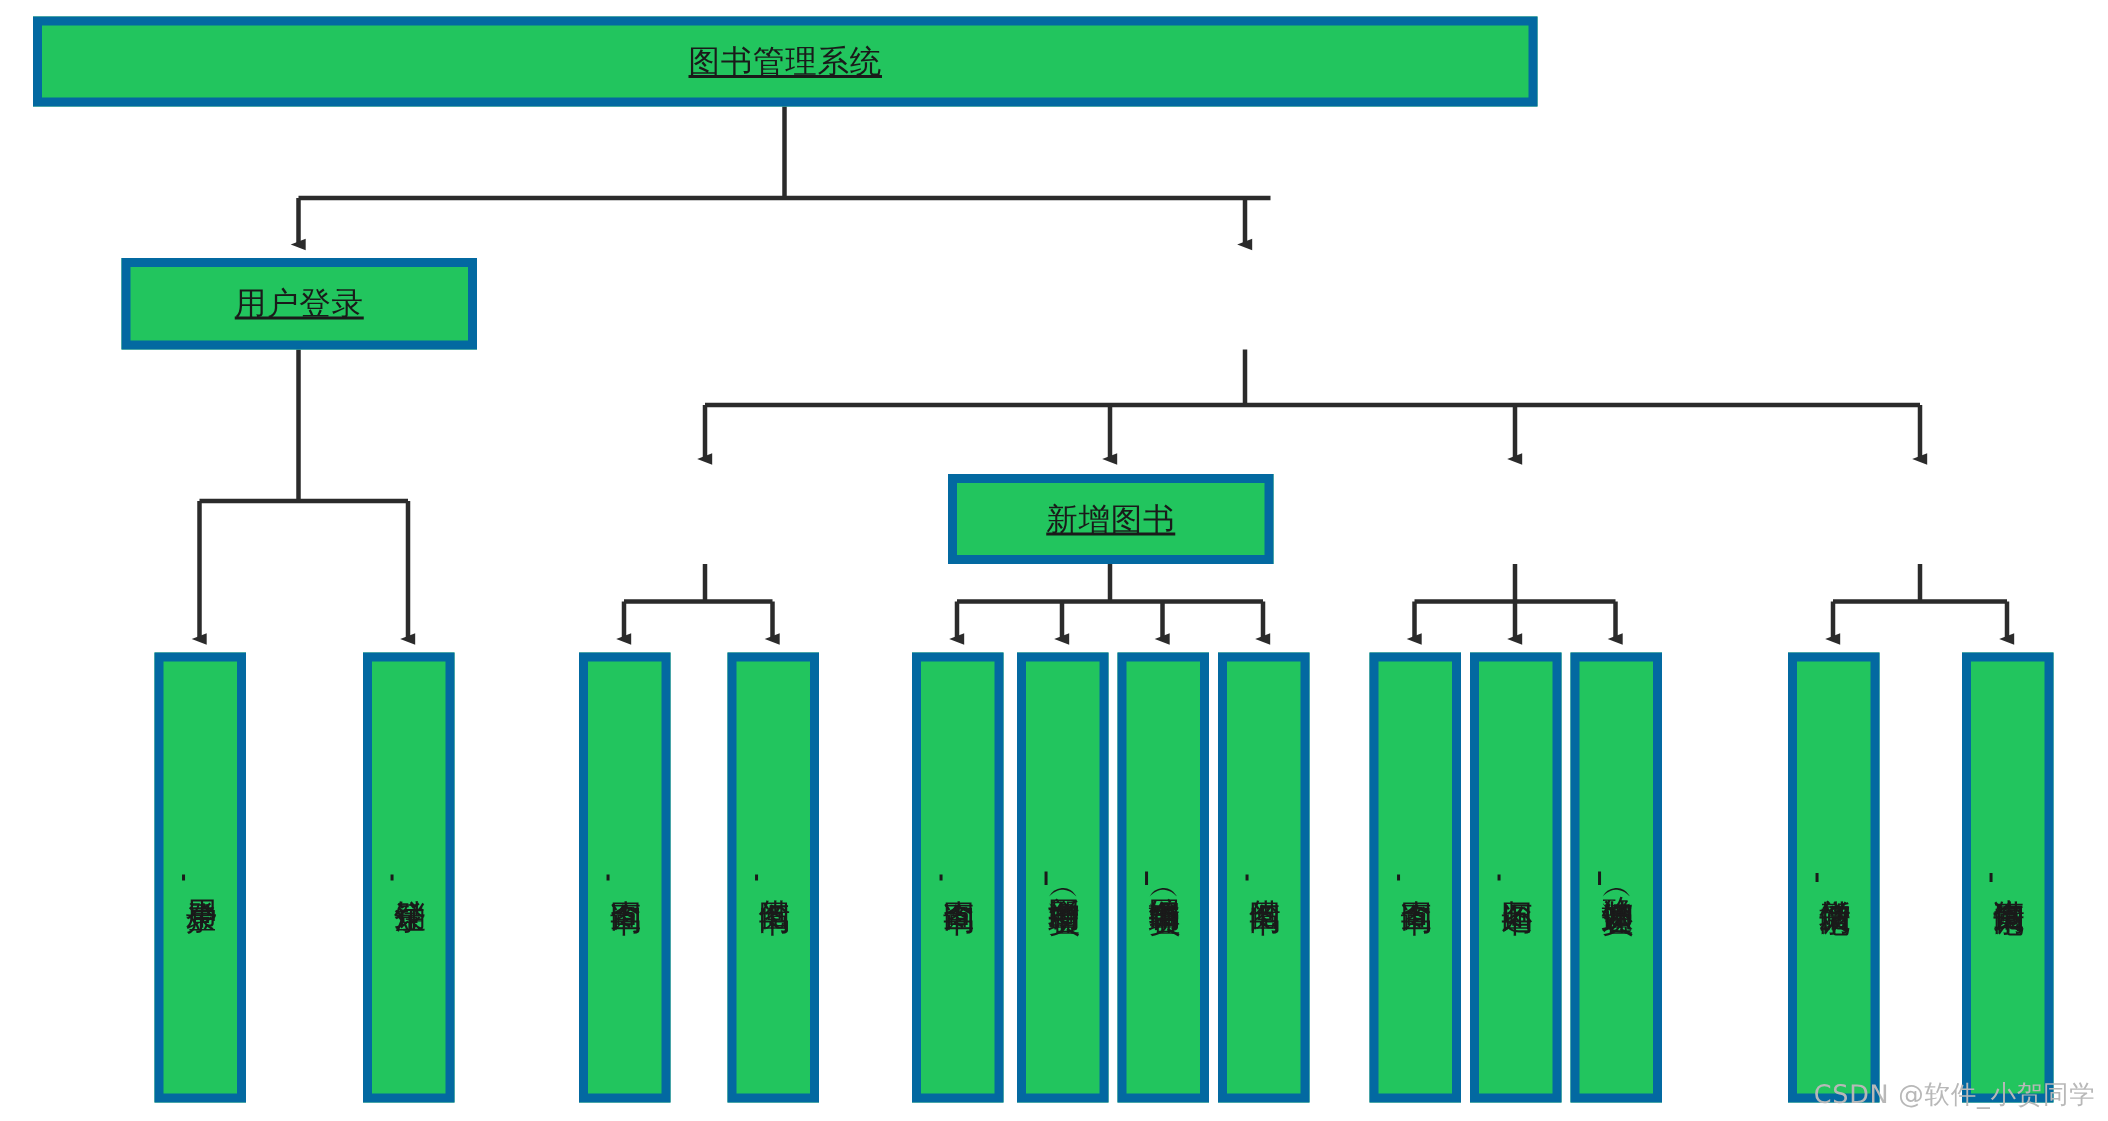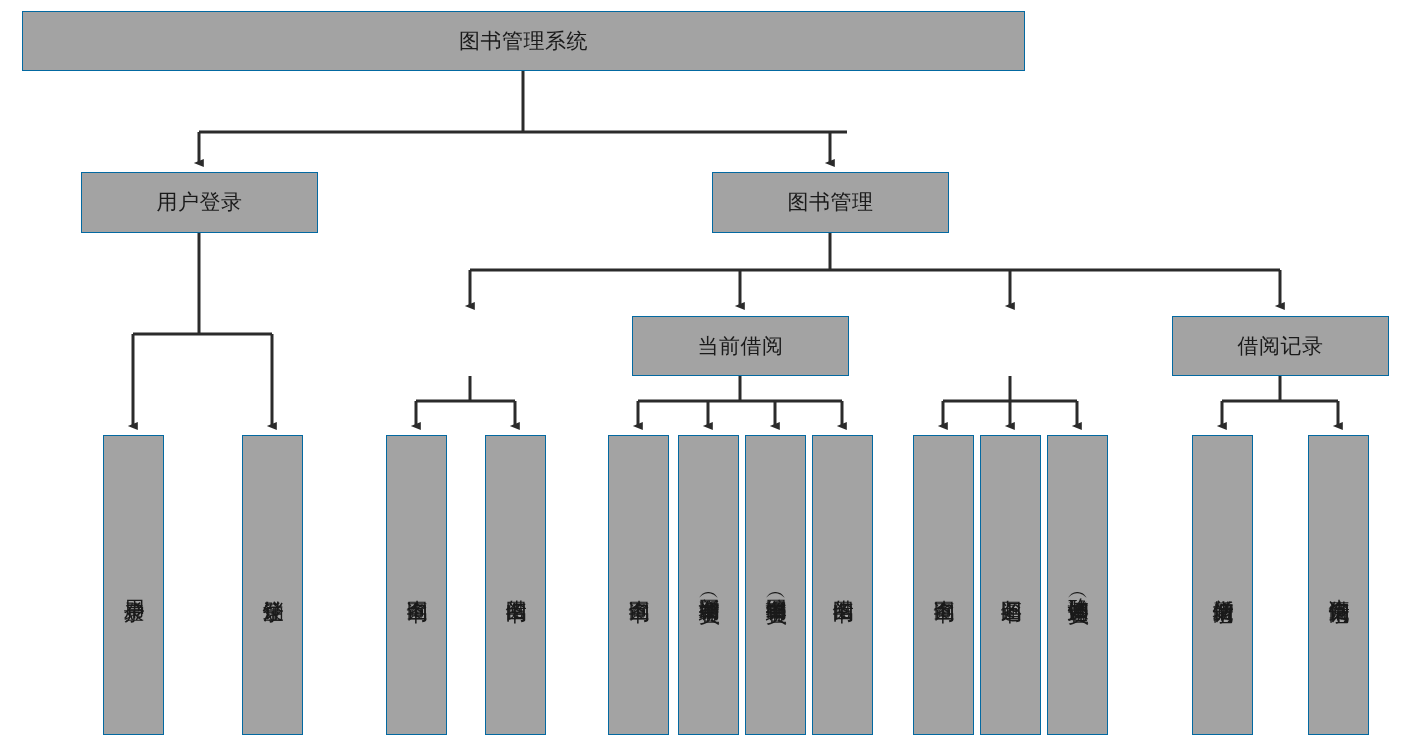--- a/index.html
+++ b/index.html
@@ -22,26 +22,27 @@
     position: absolute;
     left: 0;
     top: 0;
     width: 1405px;
     height: 747px;
     pointer-events: none;
   }
   .node {
     position: absolute;
     box-sizing: border-box;
-    background: #a3a3a3;
-    border: 1px solid #0369a1;
+    background: #22c55e;
+    border: 6px solid #0369a1;
     display: flex;
     align-items: center;
     justify-content: center;
     color: #1a1a1a;
+    text-decoration: underline;
   }
   .node.horiz .node-label {
     font-size: 21px;
     line-height: 1.15;
     letter-spacing: 0.5px;
     white-space: nowrap;
   }
   .node.vert {
     align-items: center;
     justify-content: center;
@@ -121,33 +122,27 @@
   </svg>
 
   <div class="node horiz" style="left:22px; top:11px; width:1003px; height:60px;">
     <span class="node-label">图书管理系统</span>
   </div>
 
   <div class="node horiz" style="left:81px; top:172px; width:237px; height:61px;">
     <span class="node-label">用户登录</span>
   </div>
 
-  <div class="node horiz" style="left:712px; top:172px; width:237px; height:61px;">
-    <span class="node-label">图书管理</span>
+
+
+  <div class="node horiz" style="left:632px; top:316px; width:217px; height:60px;">
+    <span class="node-label">新增图书</span>
   </div>
 
 
-  <div class="node horiz" style="left:632px; top:316px; width:217px; height:60px;">
-    <span class="node-label">当前借阅</span>
-  </div>
-
-
-  <div class="node horiz" style="left:1172px; top:316px; width:217px; height:60px;">
-    <span class="node-label">借阅记录</span>
-  </div>
 
   <div class="node vert" style="left:103px; top:435px; width:61px; height:300px;">
     <span class="node-label">用户登录</span>
   </div>
 
   <div class="node vert" style="left:242px; top:435px; width:61px; height:300px;">
     <span class="node-label">注销登录</span>
   </div>
 
   <div class="node vert" style="left:386px; top:435px; width:61px; height:300px;">
@@ -187,14 +182,15 @@
   </div>
 
   <div class="node vert" style="left:1192px; top:435px; width:61px; height:300px;">
     <span class="node-label">新增借阅记录</span>
   </div>
 
   <div class="node vert" style="left:1308px; top:435px; width:61px; height:300px;">
     <span class="node-label">查询借阅记录</span>
   </div>
 
+  <div id="watermark">CSDN @软件_小贺同学</div>
 
 </div>
 
 </body></html>

